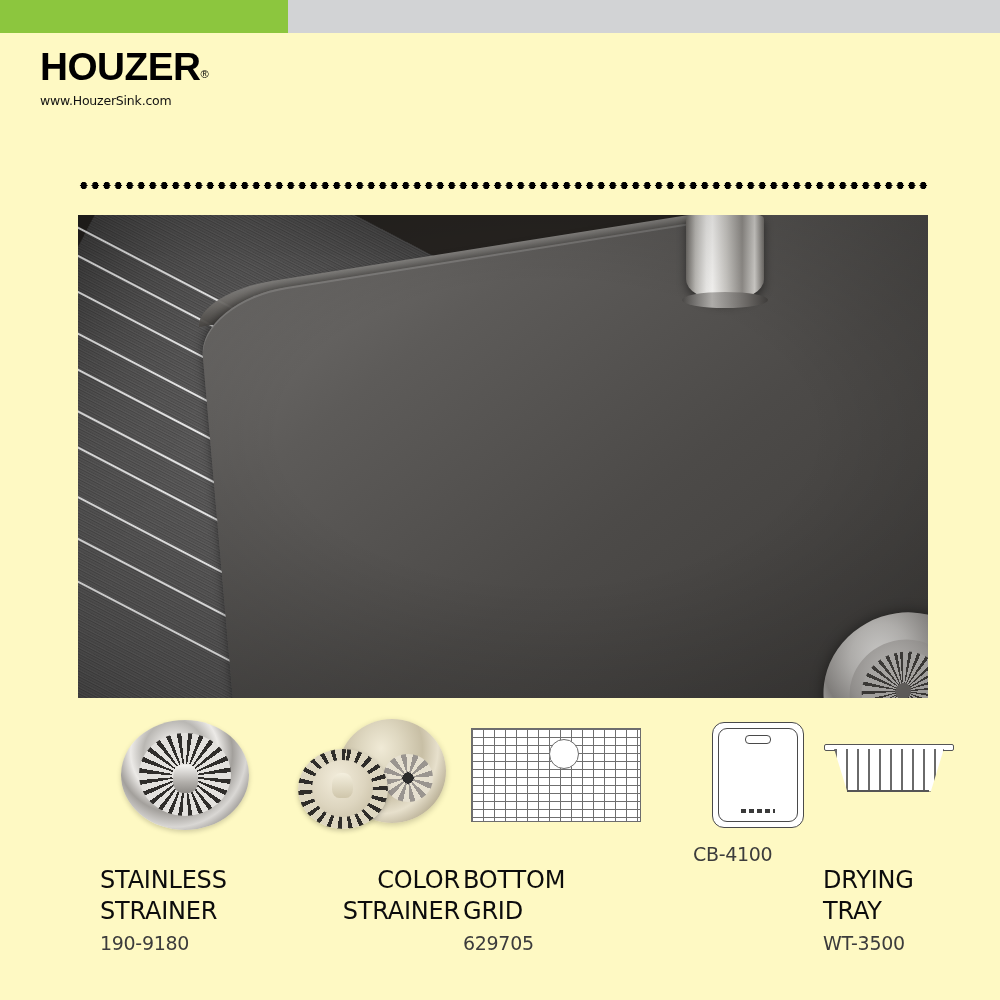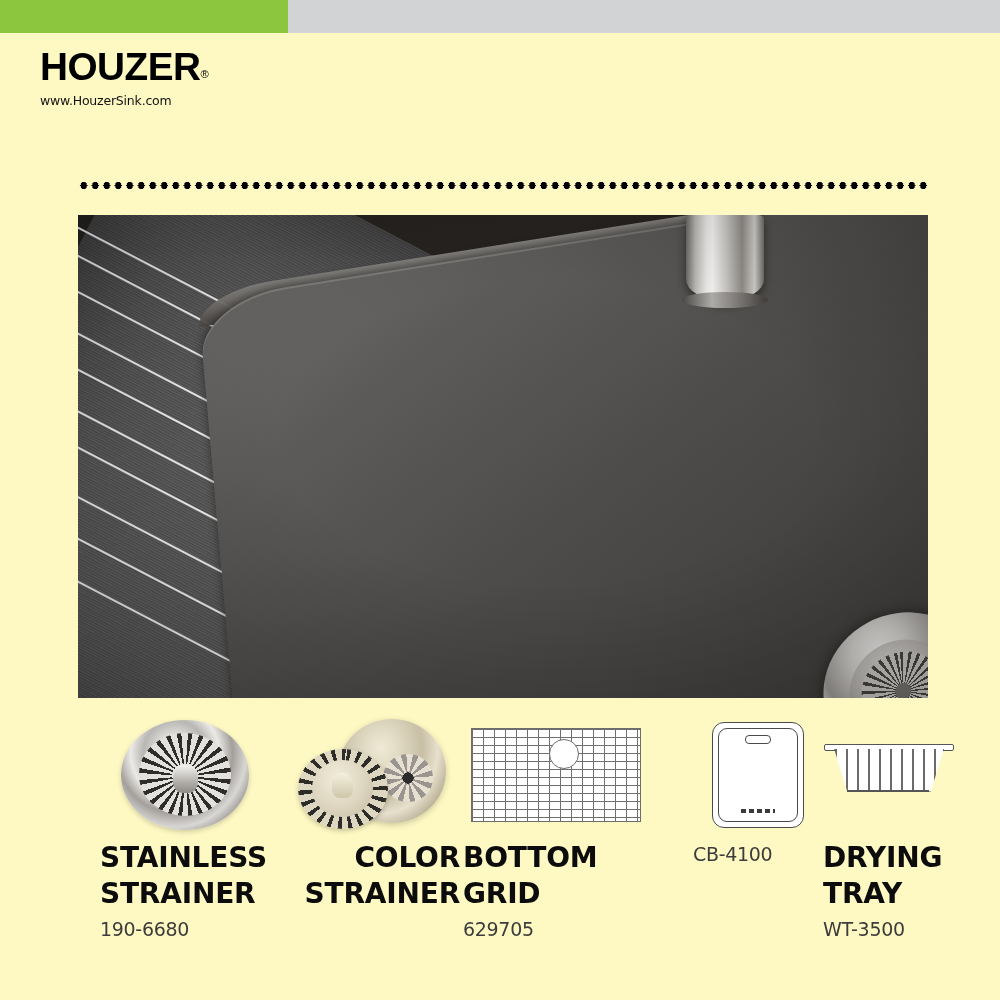--- a/index.html
+++ b/index.html
@@ -250,24 +250,24 @@
     top: 0;
   }
   .acc-art {
     position: relative;
     height: 125px;
     display: flex;
     align-items: center;
     justify-content: center;
   }
   .acc-title {
-    margin-top: 3px;
+    margin-top: 28px;
     font-family: "DejaVu Sans", sans-serif;
-    font-weight: bold;
-    font-size: 28px;
+    font-weight: normal;
+    font-size: 24px;
     line-height: 1.28;
     letter-spacing: -0.2px;
     color: #0c0c0c;
     text-transform: uppercase;
   }
   .acc-sku {
     margin-top: 6px;
     font-family: "DejaVu Sans", sans-serif;
     font-size: 19px;
     line-height: 1.2;
@@ -499,21 +499,21 @@
   <div class="accessories">
 
     <div class="acc acc-1">
       <div class="acc-art">
         <div class="art-ss"></div>
       </div>
       <div class="acc-title">
         <div>STAINLESS</div>
         <div>STRAINER</div>
       </div>
-      <div class="acc-sku">190-6680</div>
+      <div class="acc-sku">190-9180</div>
     </div>
 
     <div class="acc acc-2">
       <div class="acc-art">
         <div class="art-cs">
           <div class="body"></div>
           <div class="basket"></div>
         </div>
       </div>
       <div class="acc-title">

